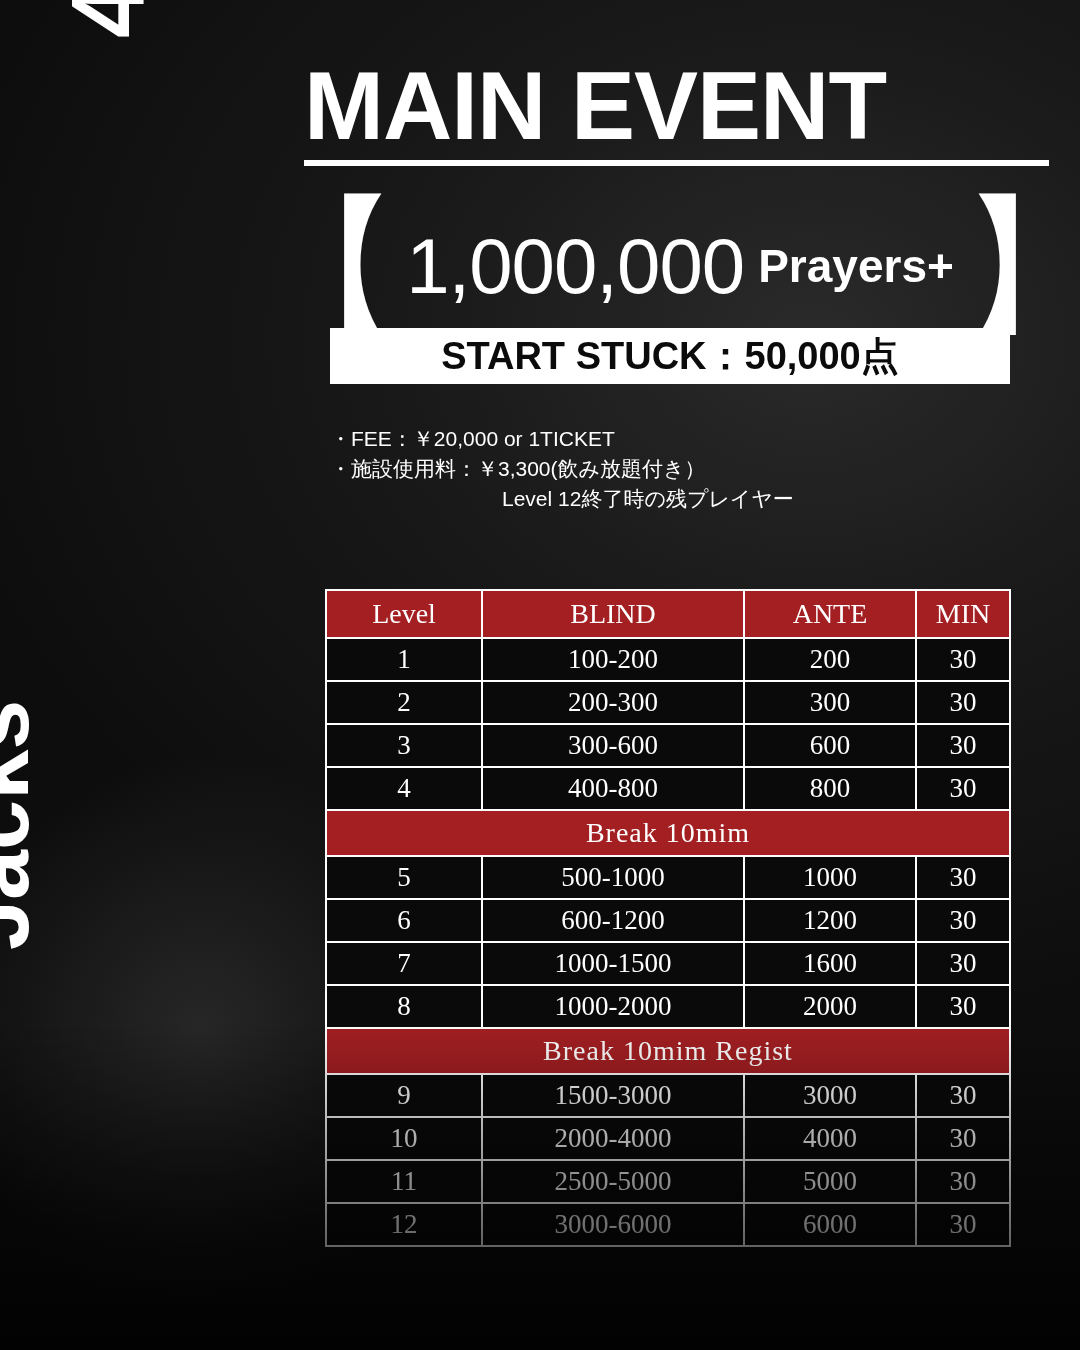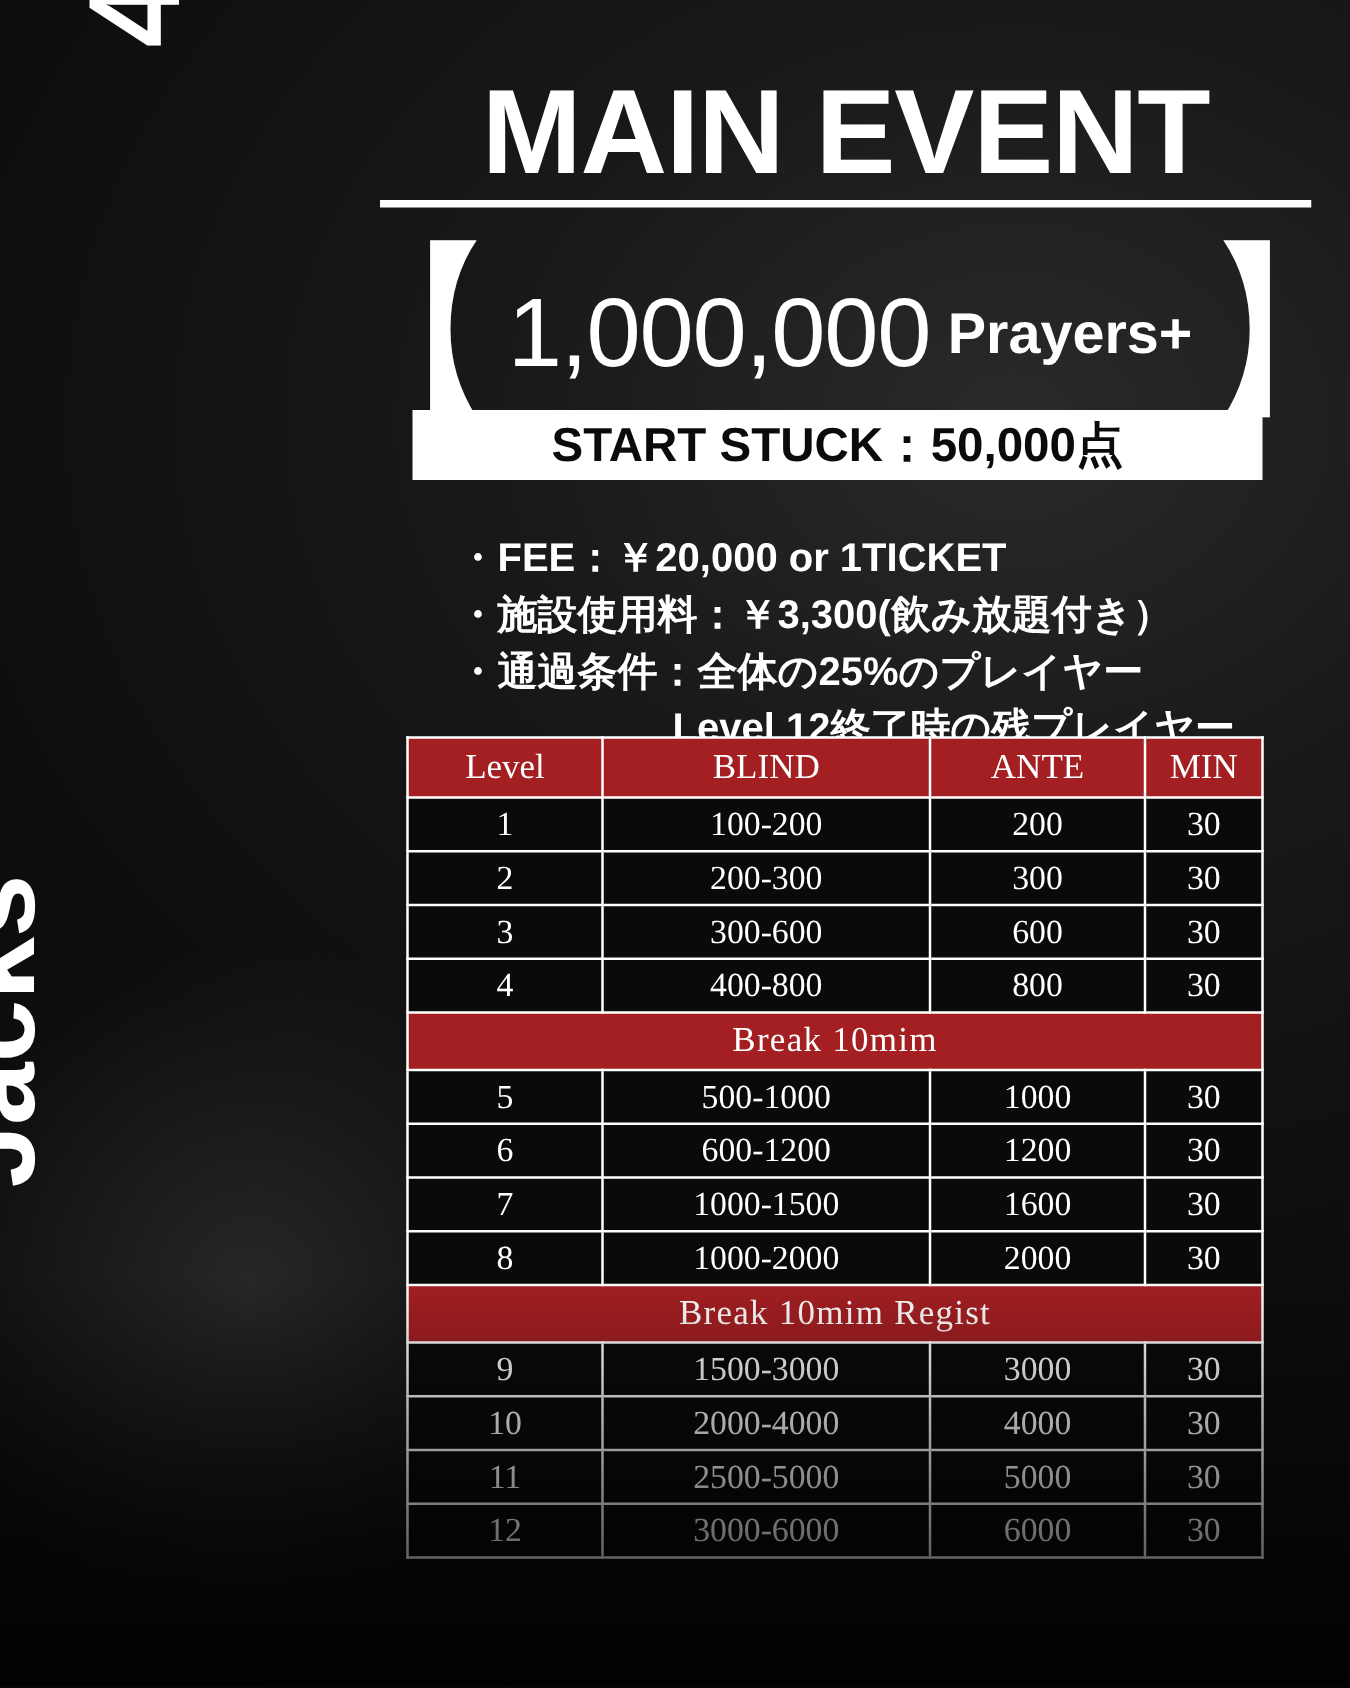--- a/index.html
+++ b/index.html
@@ -74,21 +74,21 @@
     left: 304px;
     top: 58px;
     width: 745px;
   }
   .main-head .title {
     color: #fff;
     font-size: 96px;
     font-weight: 700;
     letter-spacing: -1px;
     line-height: 1.0;
-    text-align: center;
+    text-align: left;
   }
   .main-head .rule {
     margin-top: 6px;
     height: 6px;
     background: #fff;
     width: 100%;
   }
 
   .prize-row {
     position: absolute;
@@ -141,24 +141,23 @@
     font-weight: 700;
     letter-spacing: 0px;
   }
 
   .bullets {
     position: absolute;
     left: 330px;
     top: 424px;
     width: 700px;
     color: #fff;
-    font-size: 32px;
+    font-size: 21px;
     line-height: 1.42;
-    font-weight: 700;
-    margin-left: 36px;
+    font-weight: 400;
   }
   .bullets .ln { white-space: nowrap; }
   .bullets .indent { padding-left: 172px; }
 
   
   .tbl-wrap {
     position: absolute;
     left: 325px;
     top: 589px;
     width: 684px;
@@ -218,21 +217,20 @@
     <div class="bracket">】</div>
   </div>
 
   <div class="stuck-bar">
     <span>START STUCK：50,000点</span>
   </div>
 
   <div class="bullets">
     <div class="ln">・FEE：￥20,000 or  1TICKET</div>
     <div class="ln">・施設使用料：￥3,300(飲み放題付き）</div>
-    <div class="ln">・通過条件：全体の25%のプレイヤー</div>
     <div class="ln indent">Level 12終了時の残プレイヤー</div>
   </div>
 
   <div class="tbl-wrap">
     <table class="blinds">
       <colgroup>
         <col class="col-lvl">
           <col class="col-blind">
           <col class="col-ante">
           <col class="col-min">

